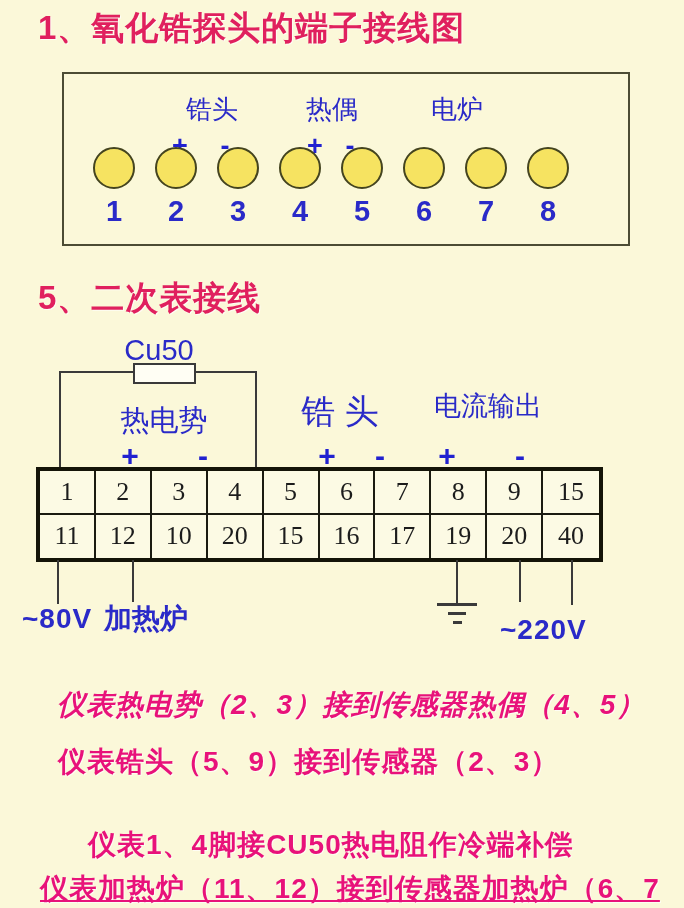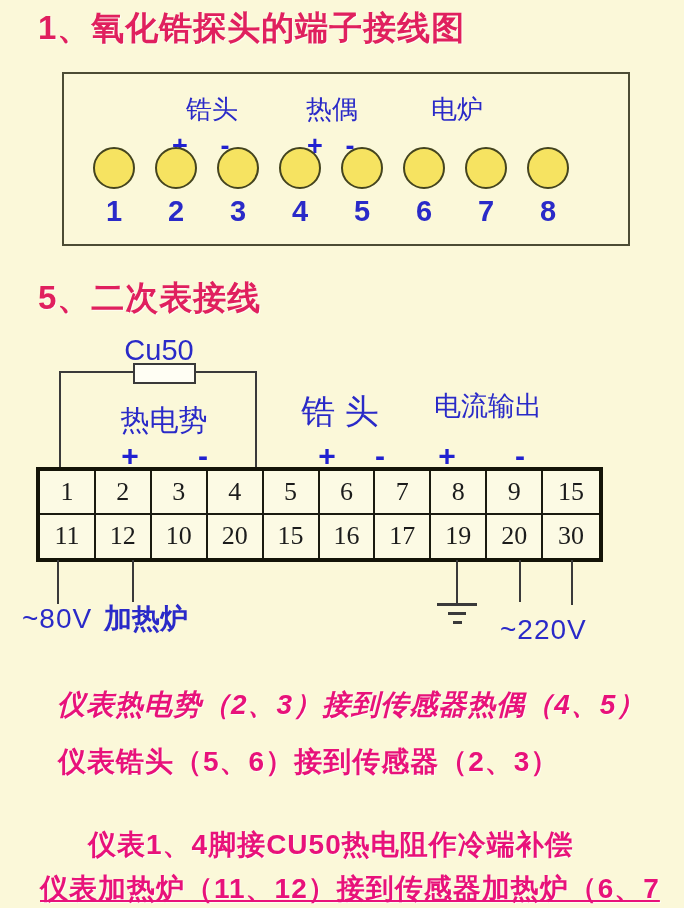--- a/index.html
+++ b/index.html
@@ -55,21 +55,21 @@
   .cell{
     border-right:2px solid #1A1A10;border-bottom:2px solid #1A1A10;
     display:flex;align-items:center;justify-content:center;
     font-family:"Liberation Serif", serif;font-size:26px;color:#1C1C1C;
   }
   .cell.last-col{border-right:none;}
   .cell.last-row{border-bottom:none;}
   .power-label{
     position:absolute;color:#2A2AC8;font-size:28px;white-space:nowrap;font-weight:bold;
   }
-  .power-label.bold{font-weight:normal;letter-spacing:1px;}
+  .power-label.bold{font-weight:bold;letter-spacing:1px;}
   .gbar{position:absolute;background:#3A3A3A;height:3px;}
   .note{
     position:absolute;color:#E8127A;font-size:28px;font-weight:bold;
     white-space:nowrap;letter-spacing:1px;
     text-shadow:1px 1px 0 rgba(255,255,255,.7);
   }
 </style>
 </head>
 <body>
 
@@ -146,21 +146,21 @@
     <div class="cell last-col">15</div>
     <div class="cell last-row">11</div>
     <div class="cell last-row">12</div>
     <div class="cell last-row">10</div>
     <div class="cell last-row">20</div>
     <div class="cell last-row">15</div>
     <div class="cell last-row">16</div>
     <div class="cell last-row">17</div>
     <div class="cell last-row">19</div>
     <div class="cell last-row">20</div>
-    <div class="cell last-col last-row">30</div>
+    <div class="cell last-col last-row">40</div>
   </div>
 
 <div class="wire" style="left:57px;top:560px;width:2px;height:44px;"></div>
 <div class="wire" style="left:132px;top:560px;width:2px;height:42px;"></div>
 <div class="wire" style="left:456px;top:560px;width:2px;height:43px;"></div>
 <div class="wire" style="left:519px;top:560px;width:2px;height:42px;"></div>
 <div class="wire" style="left:571px;top:560px;width:2px;height:45px;"></div>
 
 <div>
   <div class="gbar" style="left:437px;top:603px;width:40px;"></div>
@@ -169,16 +169,16 @@
 </div>
 
 <div id="power-labels">
     <div class="power-label bold" style="left: 22px; top: 603px;">~80V</div>
     <div class="power-label" style="left: 104px; top: 600px;">加热炉</div>
     <div class="power-label bold" style="left: 500px; top: 614px;">~220V</div>
   </div>
 
 <div id="notes">
     <div class="note" style="left: 57px; top: 686px; font-style: italic;">仪表热电势（2、3）接到传感器热偶（4、5）</div>
-    <div class="note" style="left: 58px; top: 743px;">仪表锆头（5、6）接到传感器（2、3）</div>
+    <div class="note" style="left: 58px; top: 743px;">仪表锆头（5、9）接到传感器（2、3）</div>
     <div class="note" style="left: 88px; top: 826px;">仪表1、4脚接CU50热电阻作冷端补偿</div>
     <div class="note" style="left: 40px; top: 870px; text-decoration: underline;">仪表加热炉（11、12）接到传感器加热炉（6、7</div>
   </div>
 
 </body></html>

